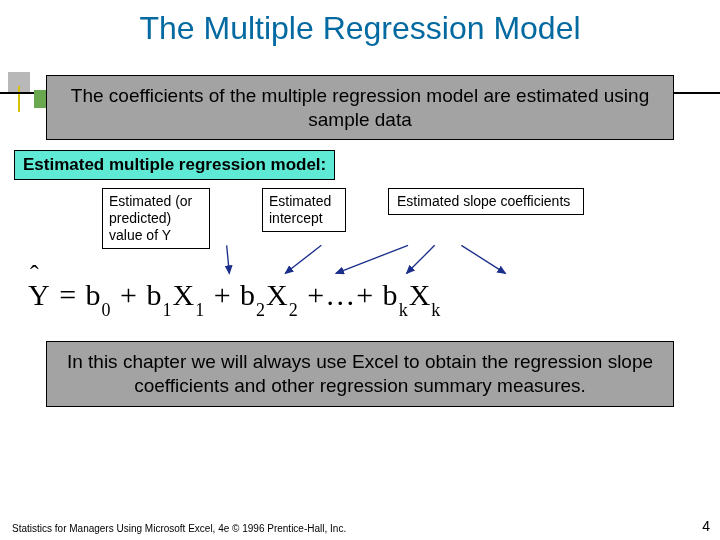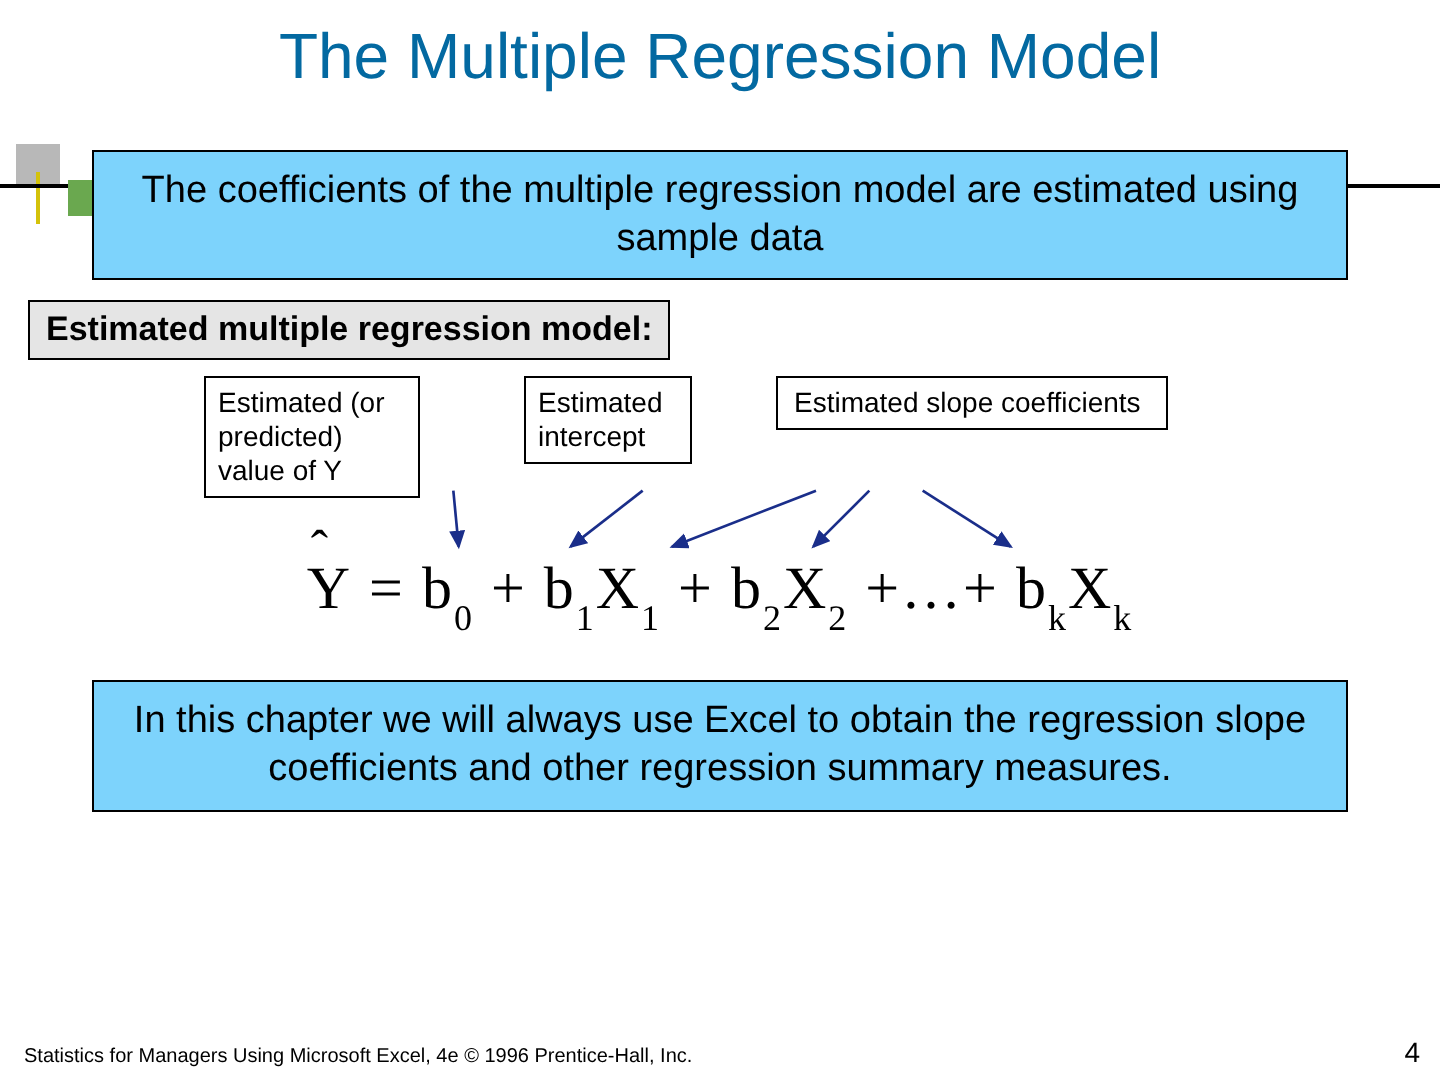--- a/index.html
+++ b/index.html
@@ -40,37 +40,37 @@
     top: 92px;
     height: 2px;
     background: #000;
   }
   .content {
     position: relative;
     padding: 0 28px;
   }
   .box {
     border: 1.5px solid #000;
-    background: #7dd3fc;
+    background: #a3a3a3;
     text-align: center;
   }
   .box1 {
     margin: 22px 18px 0 18px;
     padding: 8px 14px;
     font-size: 19px;
     line-height: 1.25;
   }
   .subhead {
     display: inline-block;
     border: 1.5px solid #000;
     padding: 4px 8px;
     font-size: 17px;
     font-weight: bold;
     margin: 10px 0 0 -14px;
-    background: #e5e5e5;
+    background: #5eead4;
   }
   .labels {
     position: relative;
     height: 64px;
     margin-top: 8px;
   }
   .lbl {
     position: absolute;
     border: 1.5px solid #000;
     background: #fff;
@@ -83,21 +83,20 @@
   .lbl3 { left: 360px; top: 0; width: 196px; padding: 4px 8px; }
   .arrows {
     position: absolute;
     left: 0; right: 0;
     top: 56px;
     height: 40px;
     pointer-events: none;
   }
   .equation {
     position: relative;
-    text-align: center;
     font-family: "Times New Roman", serif;
     font-size: 30px;
     margin-top: 26px;
     letter-spacing: 1px;
   }
   .hat {
     position: relative;
     display: inline-block;
   }
   .hat::before {

